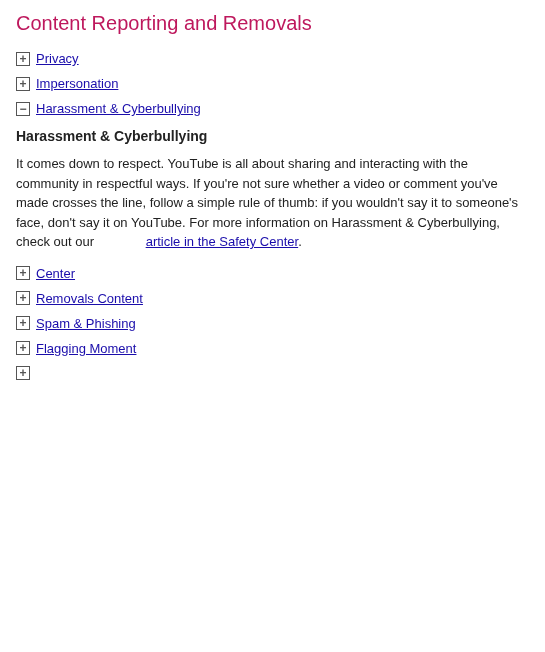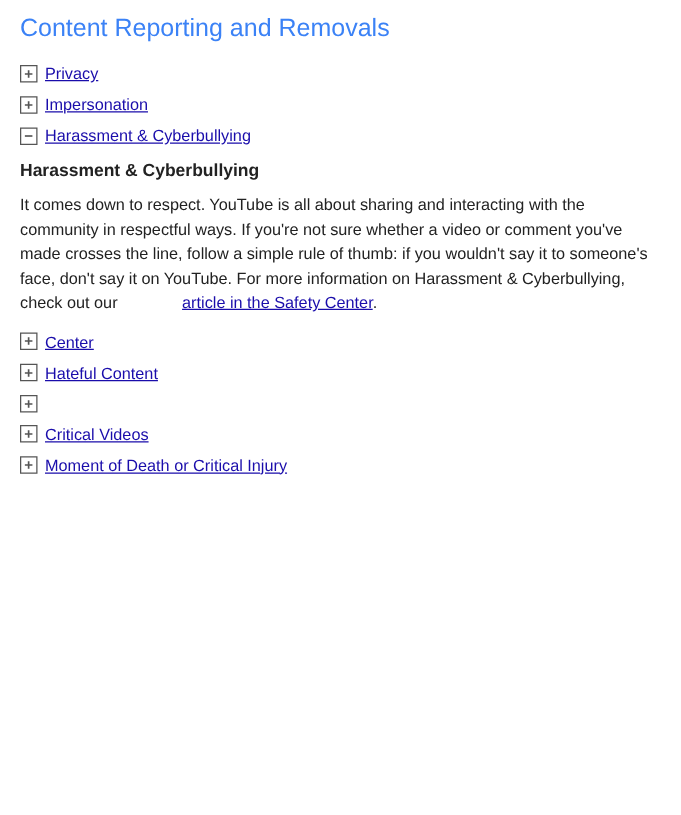--- a/index.html
+++ b/index.html
@@ -14,21 +14,21 @@
       color: #222;
       background: #fff;
       padding: 12px 16px;
       width: 545px;
       min-height: 652px;
     }
 
     h1.page-title {
       font-size: 20px;
       font-weight: normal;
-      color: #3b82f6;
+      color: #be185d;
       margin-bottom: 16px;
     }
 
     .section-item {
       display: flex;
       align-items: center;
       margin-bottom: 10px;
     }
 
     .plus-icon {
@@ -120,28 +120,28 @@
   </p>
 </div>
 
 <div class="section-item">
   <span class="plus-icon">+</span>
   <a class="section-link" href="#">Center</a>
 </div>
 
 <div class="section-item" style="margin-top:2px;">
   <span class="plus-icon">+</span>
-  <a class="section-link" href="#">Hateful Content</a>
+  <a class="section-link" href="#">Removals Content</a>
+</div>
+
+<div class="section-item" style="margin-top:2px;">
+  <span class="plus-icon">+</span>
+  <a class="section-link" href="#">Spam &amp; Phishing</a>
+</div>
+
+<div class="section-item" style="margin-top:2px;">
+  <span class="plus-icon">+</span>
+  <a class="section-link" href="#">Flagging Moment</a>
 </div>
 
 <div class="section-item" style="margin-top:2px;">
   <span class="plus-icon">+</span>
 </div>
 
-<div class="section-item" style="margin-top:2px;">
-  <span class="plus-icon">+</span>
-  <a class="section-link" href="#">Critical Videos</a>
-</div>
-
-<div class="section-item" style="margin-top:2px;">
-  <span class="plus-icon">+</span>
-  <a class="section-link" href="#">Moment of Death or Critical Injury</a>
-</div>
-
 </body></html>

